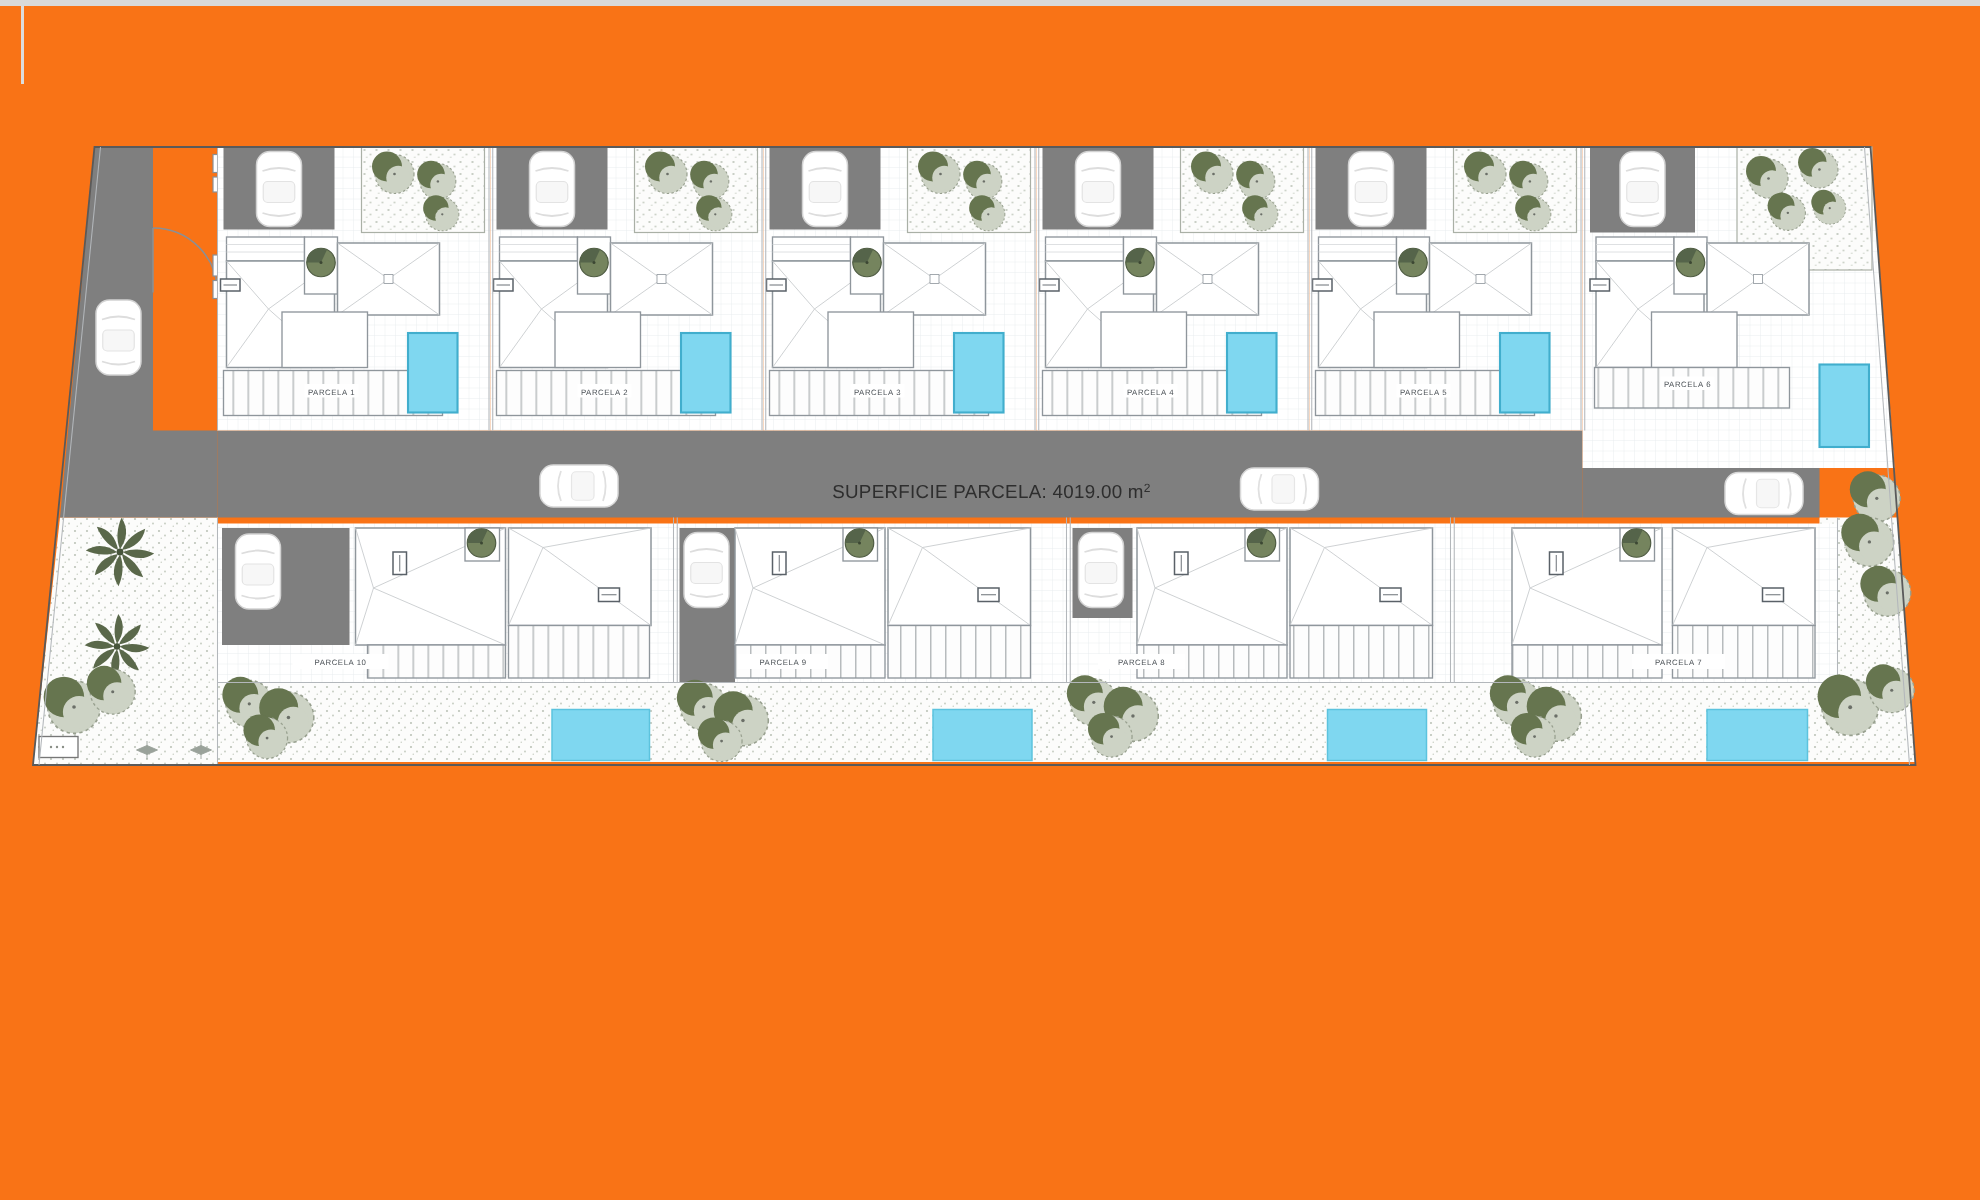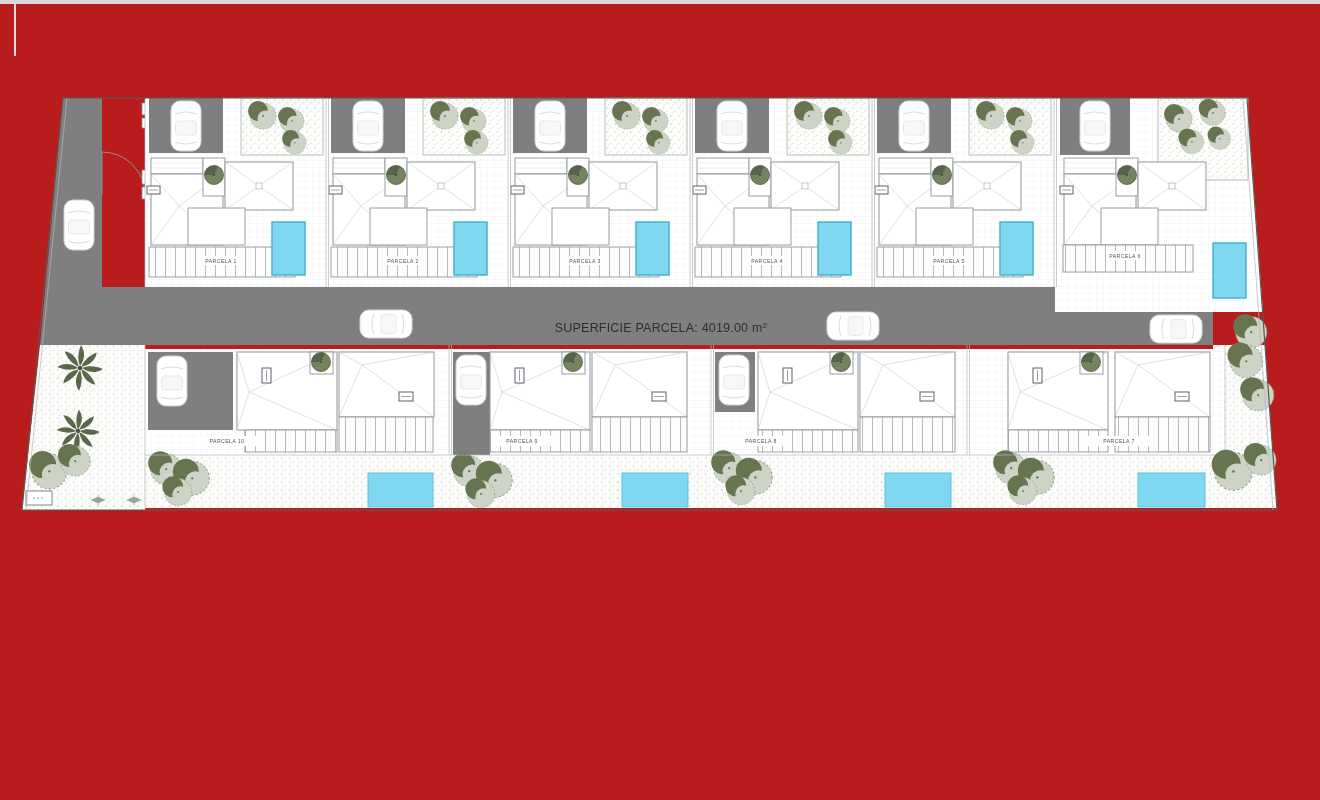--- a/index.html
+++ b/index.html
@@ -1,16 +1,16 @@
 <!DOCTYPE html>
 <html><head>
 <meta charset="utf-8">
 <style>
   html,body{margin:0;padding:0;background:#ffffff;}
-  .stage{position:relative;width:1320px;height:800px;background:#b91c1c;overflow:hidden;
+  .stage{position:relative;width:1320px;height:800px;background:#f97316;overflow:hidden;
          font-family:"Liberation Sans", sans-serif;}
   .topbar{position:absolute;left:0;top:0;width:1320px;height:4px;background:#d9d9d9;}
   .lefttick{position:absolute;left:14px;top:4px;width:2px;height:52px;background:#dcdcdc;}
   svg{position:absolute;left:0;top:0;}
   .lbl{font-family:"Liberation Sans",sans-serif;font-size:5.2px;letter-spacing:.4px;fill:#4c5257;text-anchor:middle;}
   .roadlbl{font-family:"Liberation Sans",sans-serif;font-size:12.5px;fill:#2e2e2e;letter-spacing:.2px;text-anchor:middle;}
 </style>
 </head>
 <body>
 

